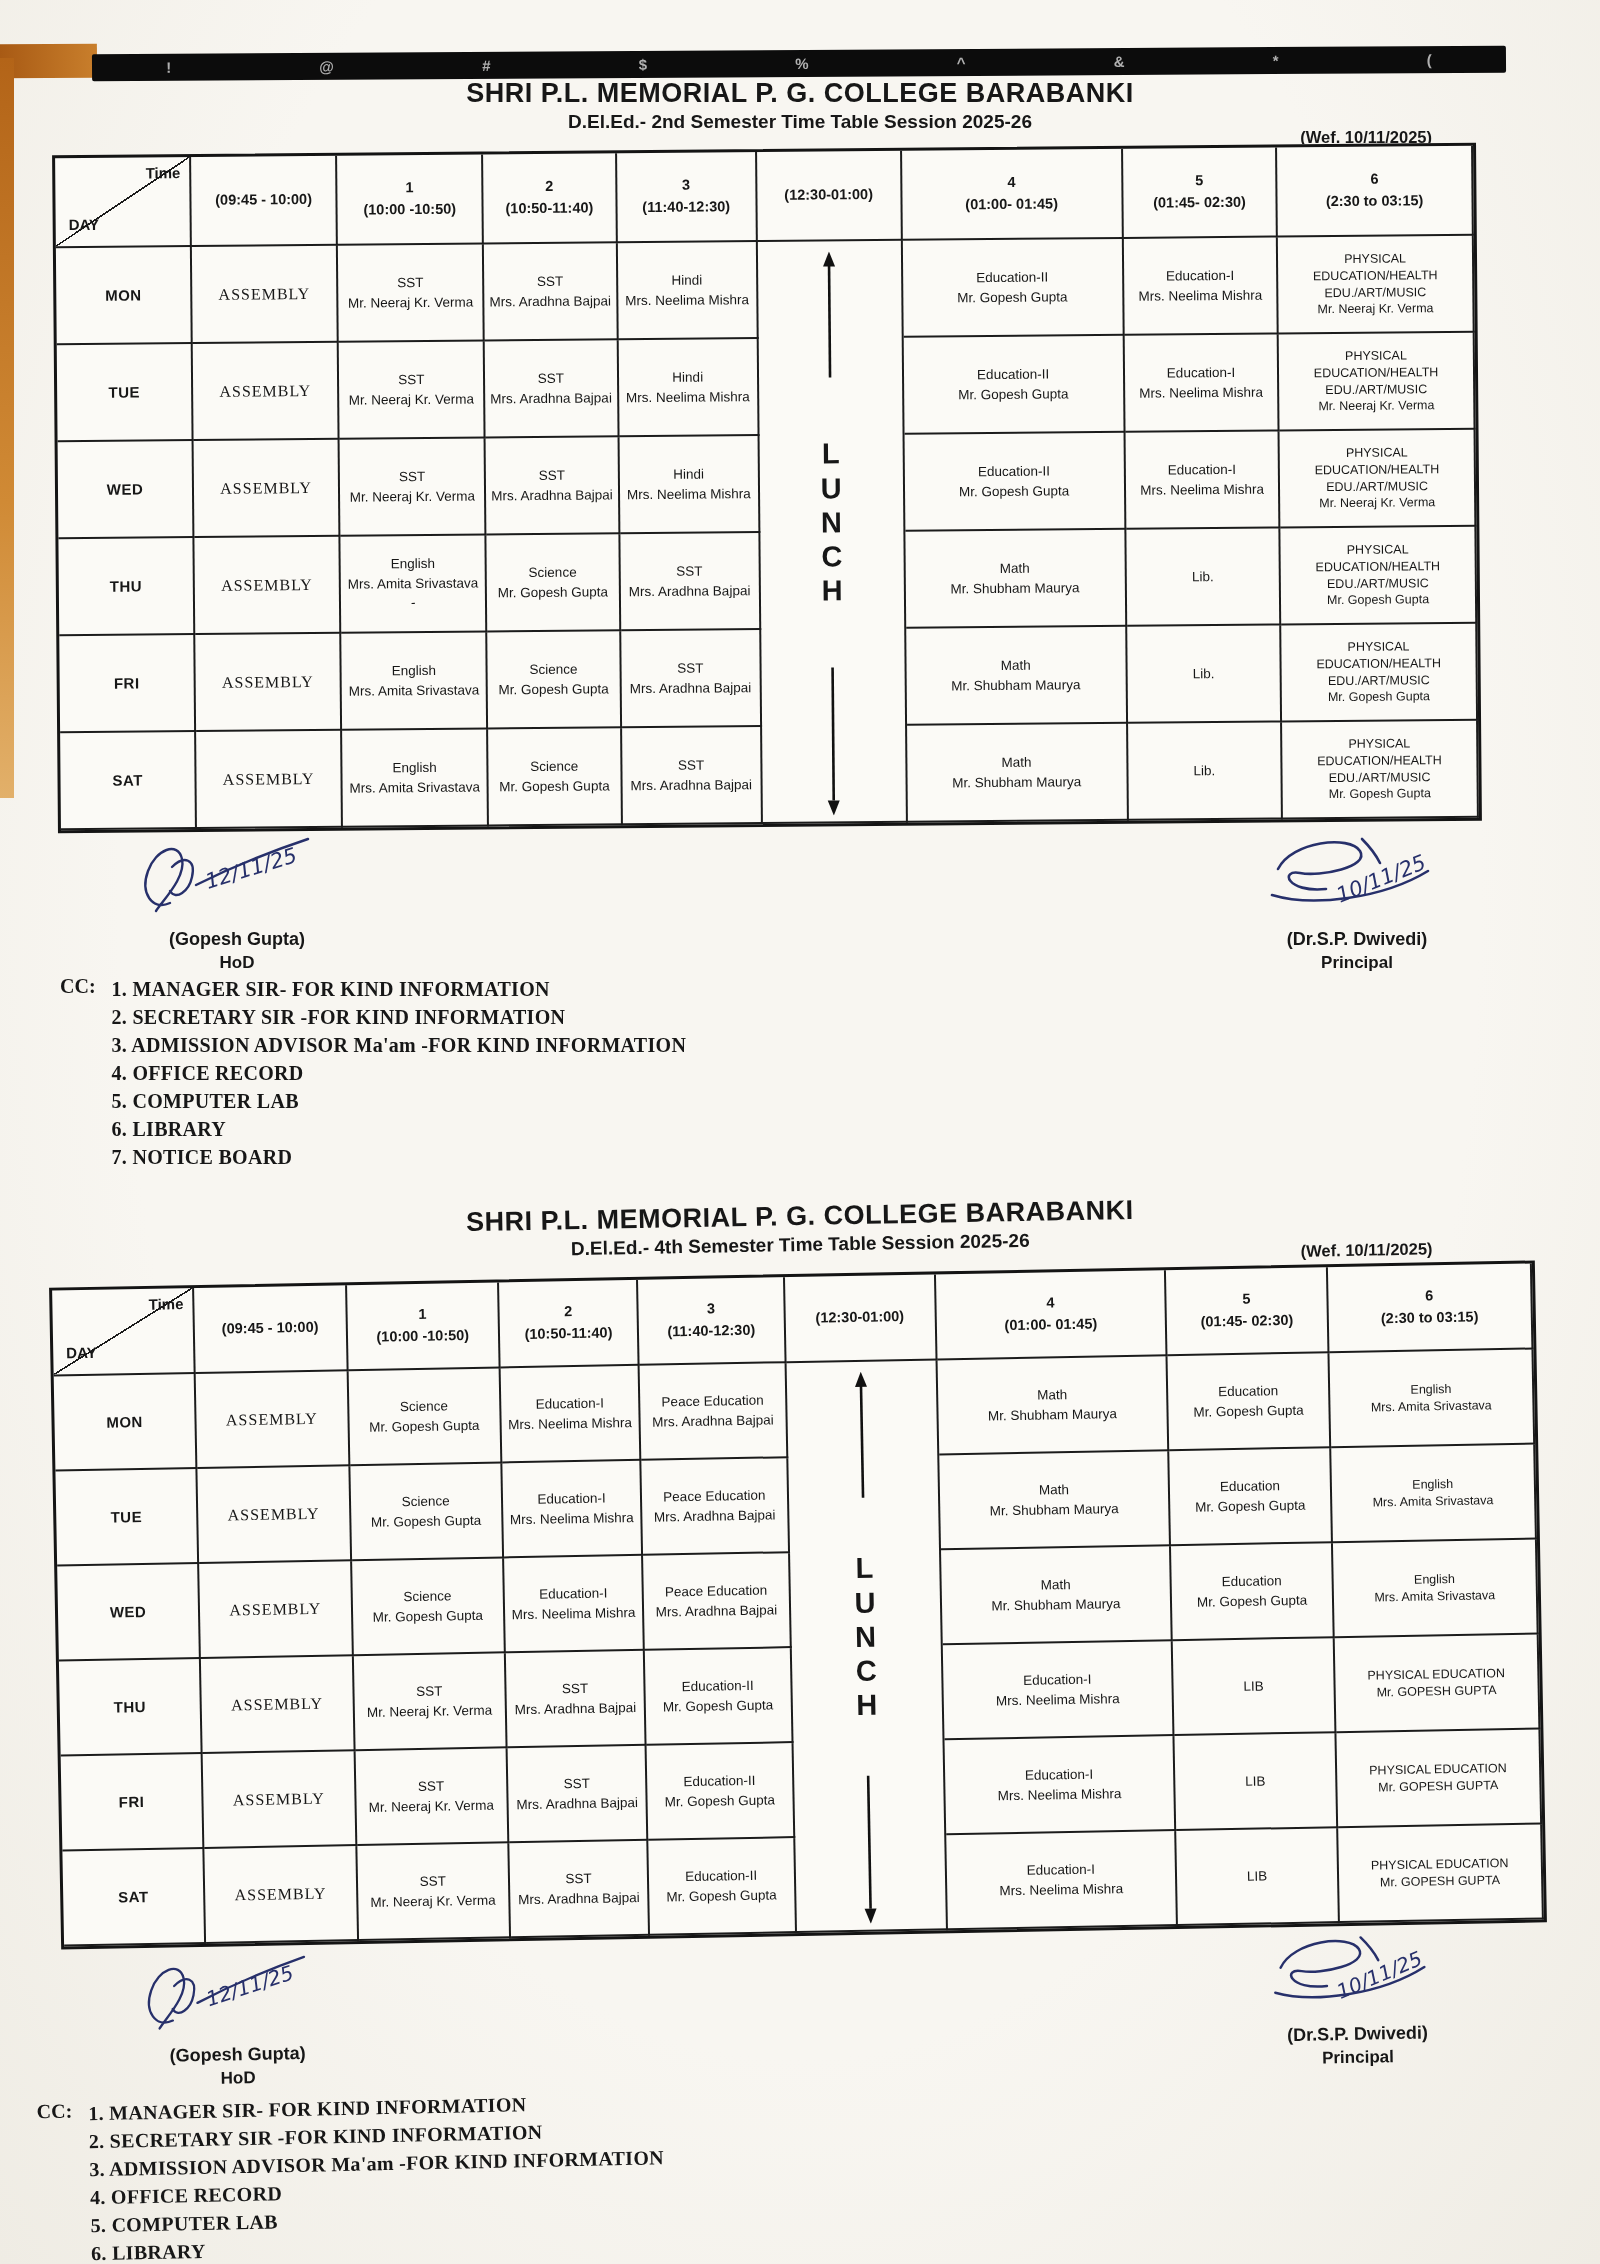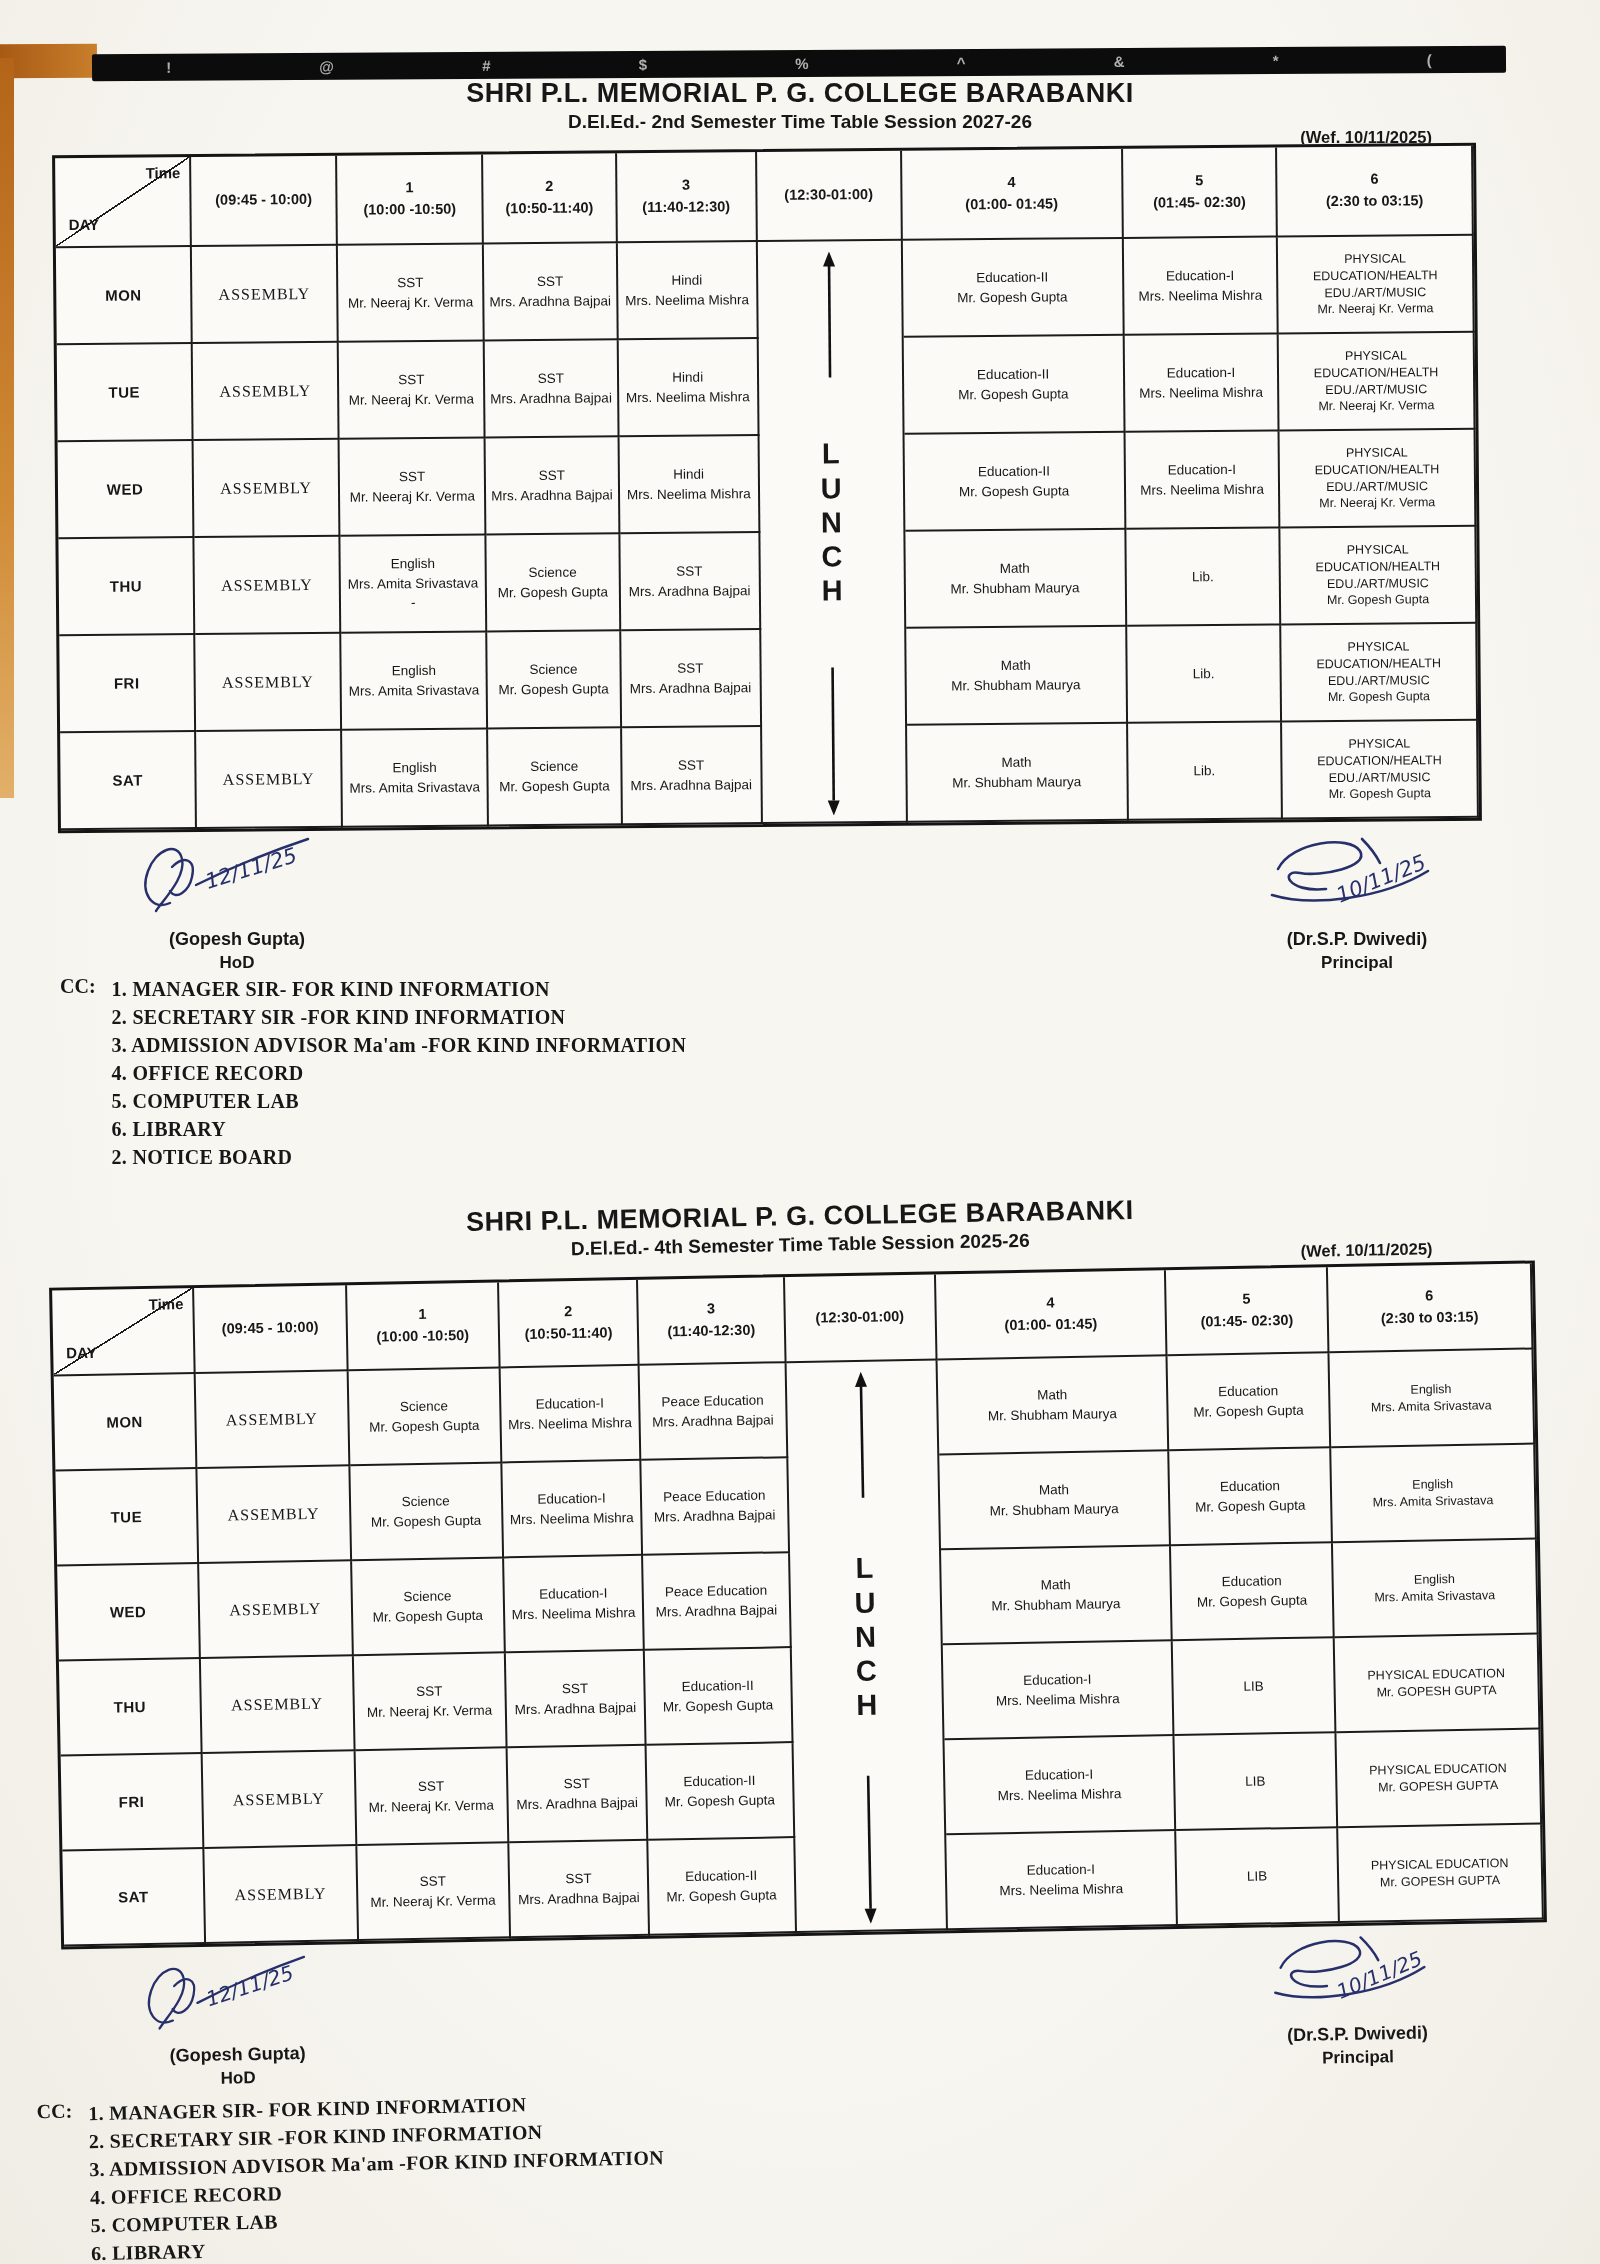--- a/index.html
+++ b/index.html
@@ -78,21 +78,21 @@
     <span>&amp;</span>
     <span>*</span>
     <span>(</span>
   </div>
 
 <div class="spacer-top"></div>
 
 <div>
   <div class="sec-head">
     <div class="sec-title">SHRI P.L. MEMORIAL P. G. COLLEGE BARABANKI</div>
-    <div class="sec-sub">D.El.Ed.- 2nd Semester Time Table Session 2027-26</div>
+    <div class="sec-sub">D.El.Ed.- 2nd Semester Time Table Session 2025-26</div>
     <span class="wef">(Wef. 10/11/2025)</span>
   </div>
   <div class="timetable tt1">
       <div class="cell corner" style="grid-area: 1 / 1;">
         <span class="t">Time</span>
         <span class="d">DAY</span>
       </div>
       <div class="cell hdr" style="grid-area: 1 / 2;">(09:45 - 10:00)</div>
       <div class="cell hdr" style="grid-area: 1 / 3;">1
 (10:00 -10:50)</div>
@@ -238,21 +238,21 @@
 
   <div class="cc">
     <div>CC:</div>
     <ul>
         <li>1. MANAGER SIR- FOR KIND INFORMATION</li>
         <li>2. SECRETARY SIR -FOR KIND INFORMATION</li>
         <li>3. ADMISSION ADVISOR Ma'am  -FOR KIND INFORMATION</li>
         <li>4. OFFICE RECORD</li>
         <li>5. COMPUTER LAB</li>
         <li>6. LIBRARY</li>
-        <li>2. NOTICE BOARD</li>
+        <li>7. NOTICE BOARD</li>
       </ul>
   </div>
 </div>
 
 <div class="gap2"></div>
 
 <div>
   <div class="sec-head tilt-b">
     <div class="sec-title">SHRI P.L. MEMORIAL P. G. COLLEGE BARABANKI</div>
     <div class="sec-sub">D.El.Ed.- 4th Semester Time Table Session 2025-26</div>

